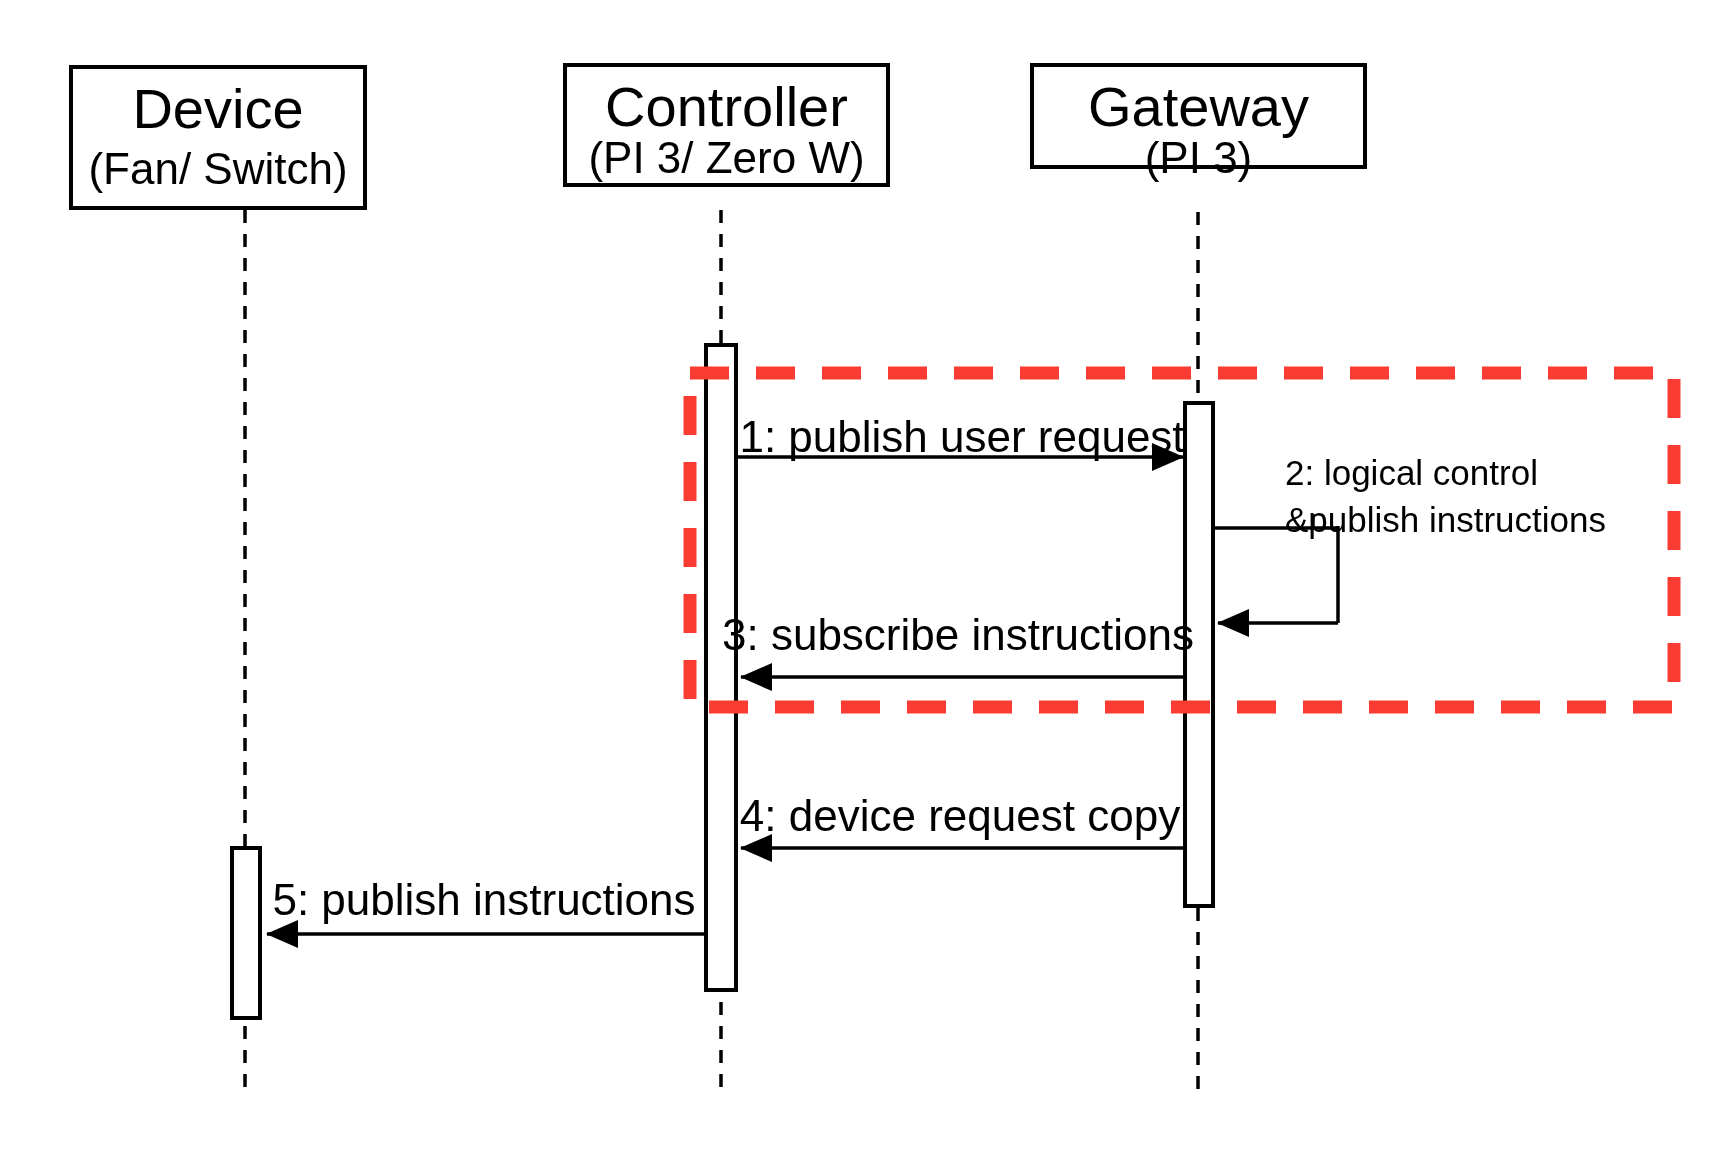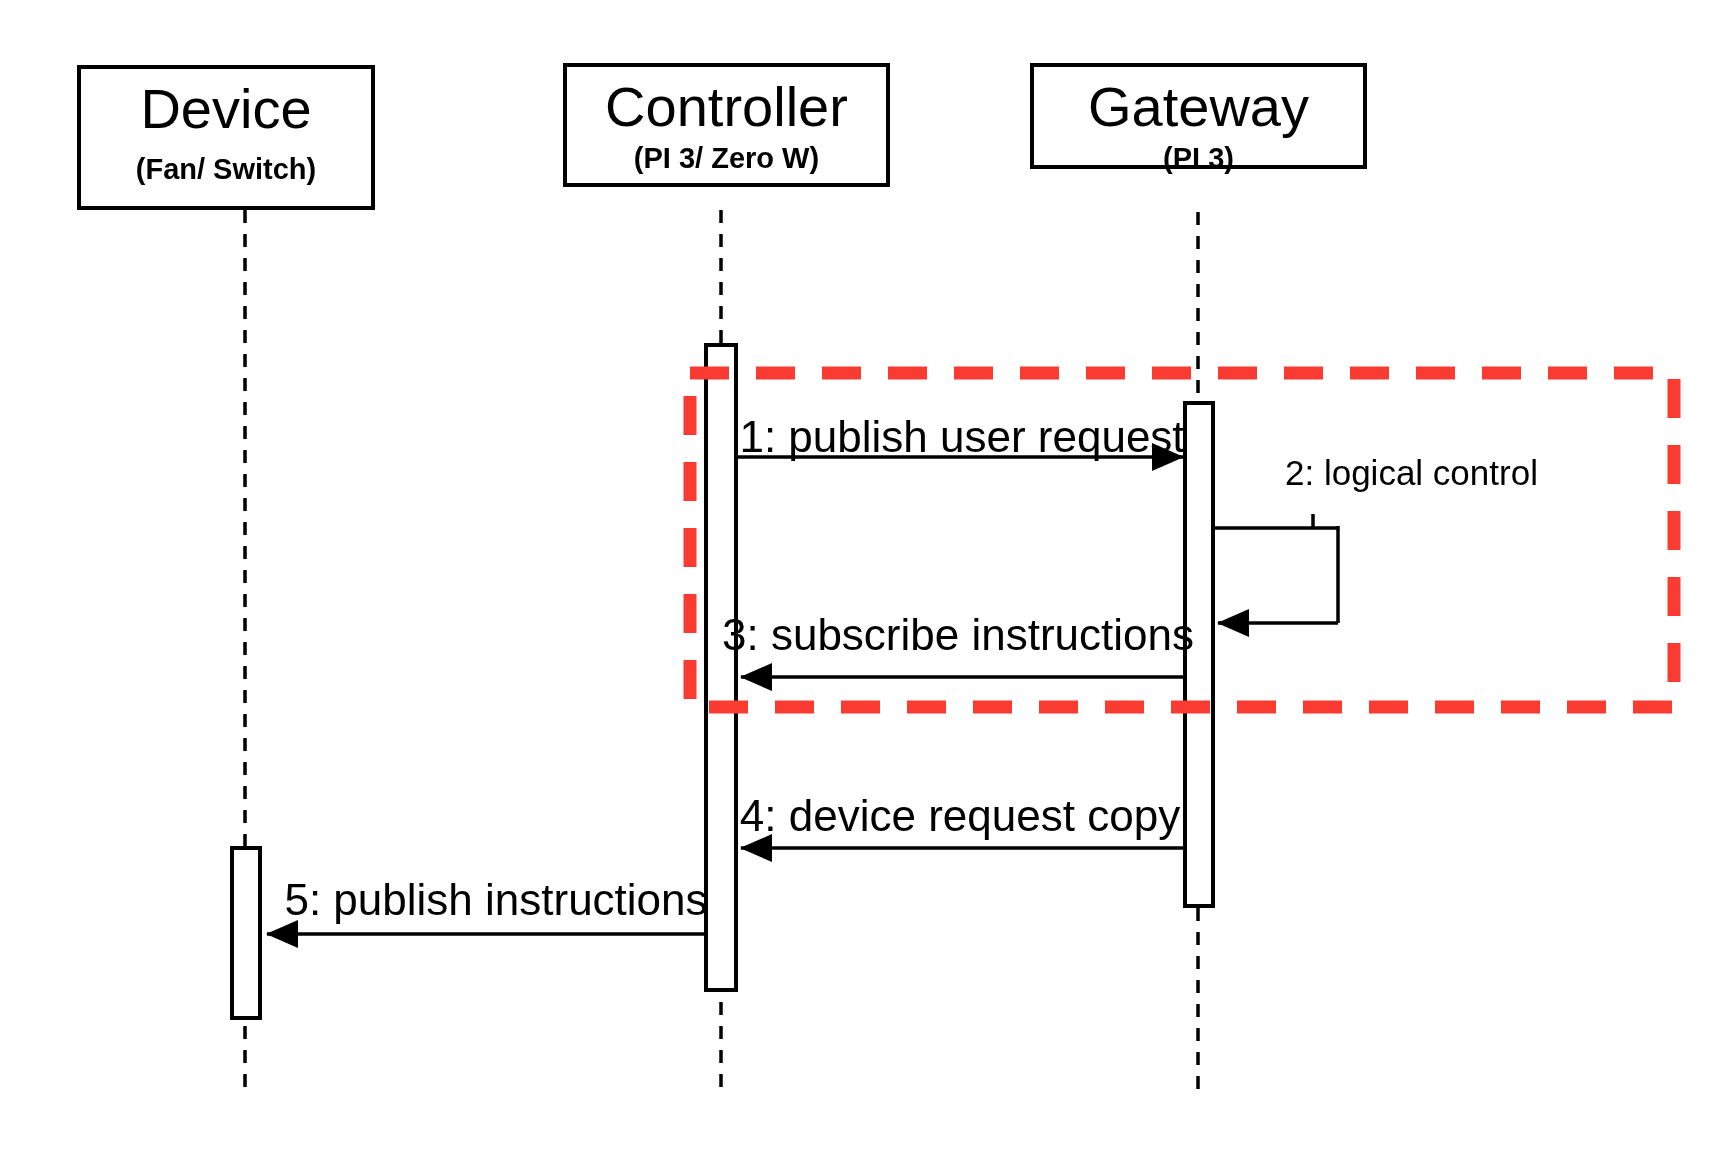--- a/index.html
+++ b/index.html
@@ -16,21 +16,21 @@
     position:absolute;
     box-sizing:border-box;
     border:4px solid #000;
     background:#fff;
     display:flex;flex-direction:column;
     align-items:center;justify-content:space-between;
     padding:10px 4px 16px 4px;
     text-align:center;
   }
   .participant .pname{font-size:56px;line-height:60px;white-space:nowrap;}
-  .participant .pdetail{font-size:29px;line-height:42px;white-space:nowrap;font-weight:bold;}
+  .participant .pdetail{font-size:44px;line-height:42px;white-space:nowrap;}
   .msg-label{
     position:absolute;
     font-size:44px;line-height:40px;
     white-space:nowrap;
     transform:translate(-50%,-50%);
   }
   .msg-label-left{
     position:absolute;
     font-size:35px;line-height:47px;
     white-space:nowrap;
@@ -66,40 +66,41 @@
 
     <line x1="1185" y1="677" x2="741" y2="677" stroke="#000" stroke-width="3.5" marker-end="url(#arrow)"></line>
 
     <line x1="1185" y1="848" x2="741" y2="848" stroke="#000" stroke-width="3.5" marker-end="url(#arrow)"></line>
 
     <line x1="706" y1="934" x2="267" y2="934" stroke="#000" stroke-width="3.5" marker-end="url(#arrow)"></line>
 
     <rect x="690" y="373" width="984" height="334" fill="none" stroke="#fa3b32" stroke-width="13" stroke-dasharray="39 27"></rect>
   </svg>
 
-  <div class="participant" style="left:77px;top:65px;width:298px;height:145px;">
+  <div class="participant" style="left:69px;top:65px;width:298px;height:145px;">
     <div class="pname">Device</div>
     <div class="pdetail">(Fan/ Switch)</div>
   </div>
 
   <div class="participant" style="left:563px;top:63px;width:327px;height:124px;">
     <div class="pname">Controller</div>
     <div class="pdetail">(PI 3/ Zero W)</div>
   </div>
 
   <div class="participant" style="left:1030px;top:63px;width:337px;height:106px;">
     <div class="pname">Gateway</div>
     <div class="pdetail">(PI 3)</div>
   </div>
 
   <div class="msg-label" style="left:962px;top:437px;">1: publish user request</div>
 
   <div class="msg-label-left" style="left:1285px;top:436px;margin-top:13px;">
     <div>2: logical control</div>
+    <div>&amp;publish instructions</div>
   </div>
 
   <div class="msg-label" style="left:958px;top:635px;">3: subscribe instructions</div>
 
   <div class="msg-label" style="left:960px;top:816px;">4: device request copy</div>
 
-  <div class="msg-label" style="left:496px;top:900px;">5: publish instructions</div>
+  <div class="msg-label" style="left:484px;top:900px;">5: publish instructions</div>
 
 </div>
 
 </body></html>

